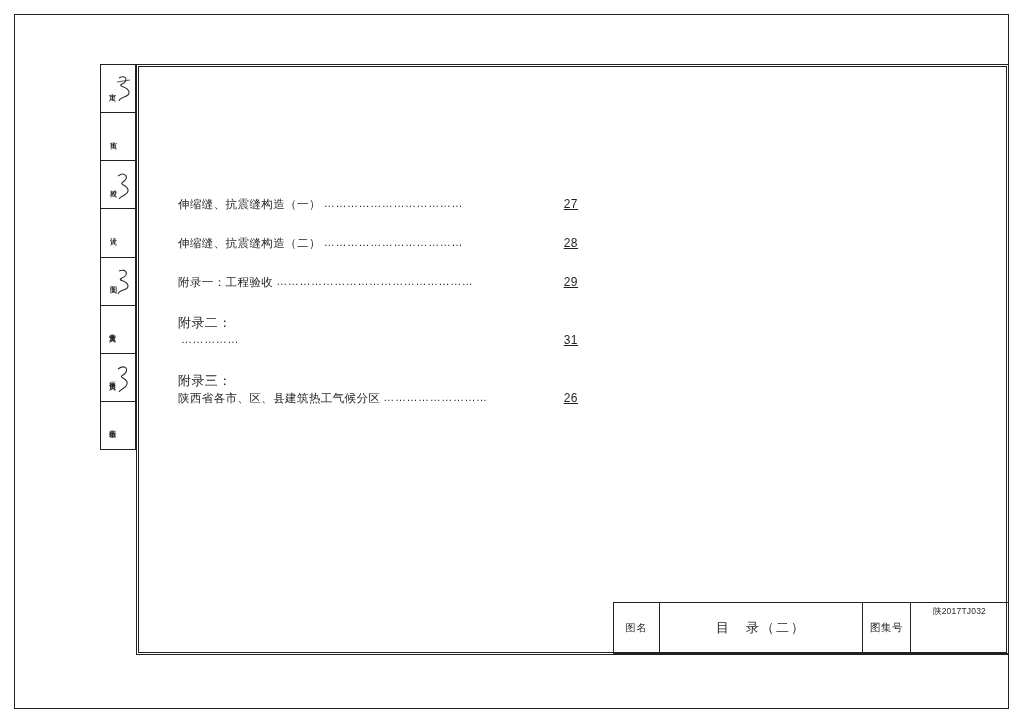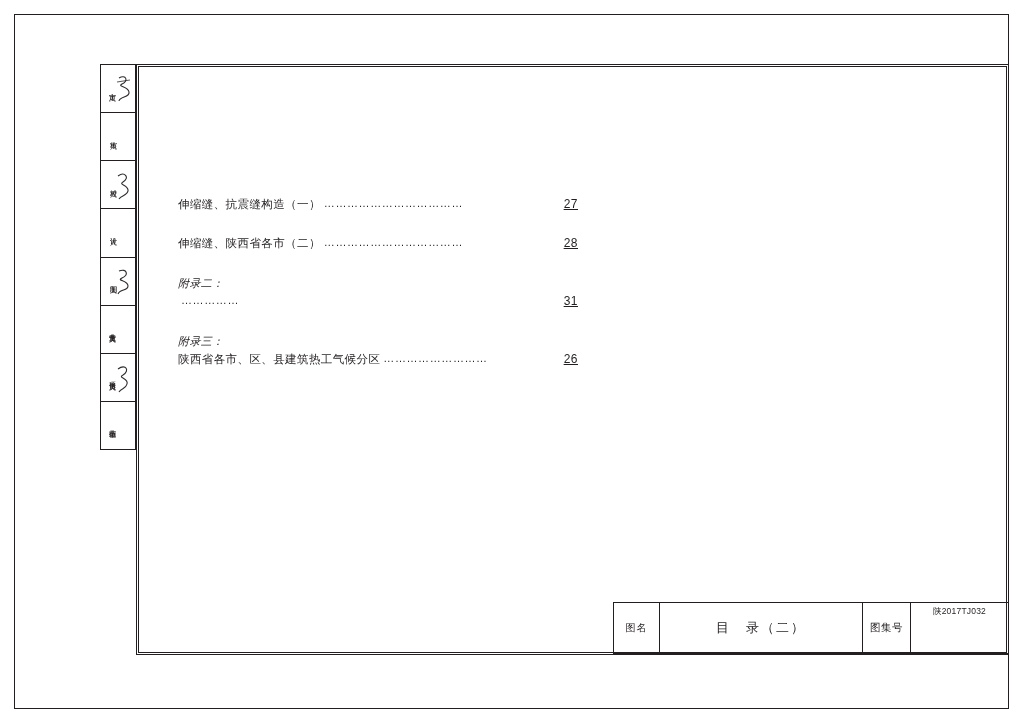--- a/index.html
+++ b/index.html
@@ -133,24 +133,23 @@
     transform: translateY(-1px);
   }
   .toc-page {
     font-size: 12px;
     letter-spacing: 0.5px;
     min-width: 20px;
     text-align: right;
     text-decoration: underline;
   }
   .toc-head {
-    font-size: 11px;
+    font-size: 13px;
     line-height: 19px;
     letter-spacing: 0.4px;
-    font-style: italic;
   }
 
   
   .title-block {
     position: absolute;
     left: 613px;
     top: 602px;
     width: 396px;
     height: 52px;
     border: 1px solid #231f20;
@@ -261,26 +260,33 @@
     <div class="toc-entry">
       <div class="toc-line">
         <span class="toc-title">伸缩缝、抗震缝构造（一）</span>
         <span class="toc-leader">………………………………</span>
         <span class="toc-page">27</span>
       </div>
     </div>
 
     <div class="toc-entry">
       <div class="toc-line">
-        <span class="toc-title">伸缩缝、陕西省各市（二）</span>
+        <span class="toc-title">伸缩缝、抗震缝构造（二）</span>
         <span class="toc-leader">………………………………</span>
         <span class="toc-page">28</span>
       </div>
     </div>
 
+    <div class="toc-entry">
+      <div class="toc-line">
+        <span class="toc-title">附录一：工程验收</span>
+        <span class="toc-leader">……………………………………………</span>
+        <span class="toc-page">29</span>
+      </div>
+    </div>
 
     <div class="toc-entry">
       <div class="toc-head">附录二：</div>
       <div class="toc-line">
         <span class="toc-leader">……………</span>
         <span class="toc-page">31</span>
       </div>
     </div>
 
     <div class="toc-entry">

